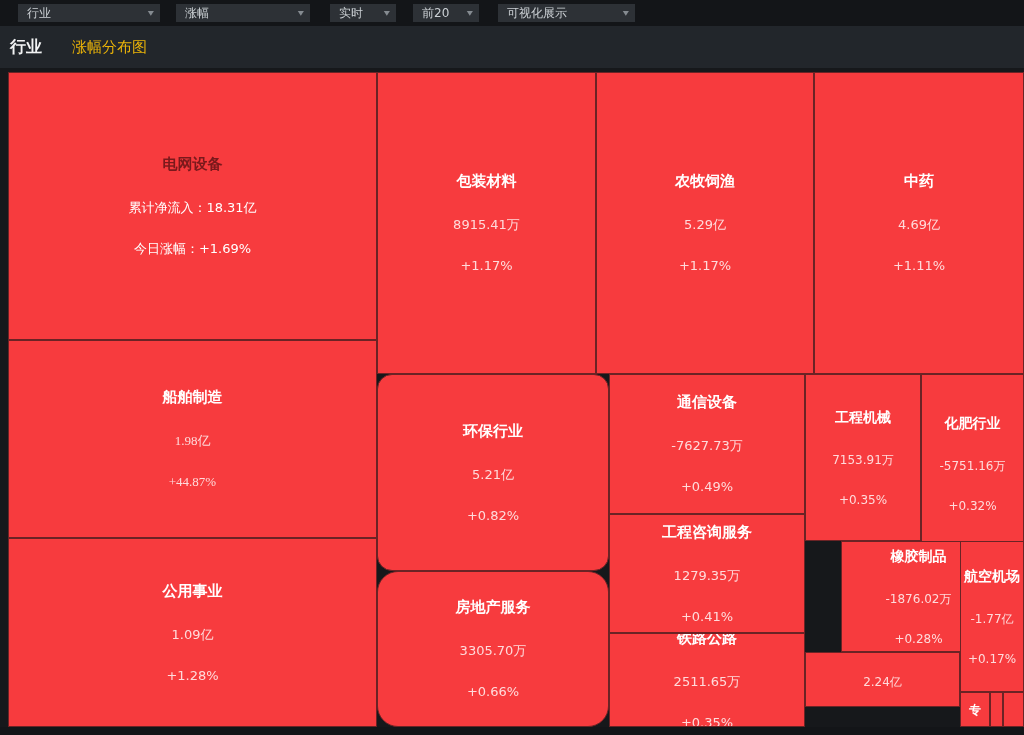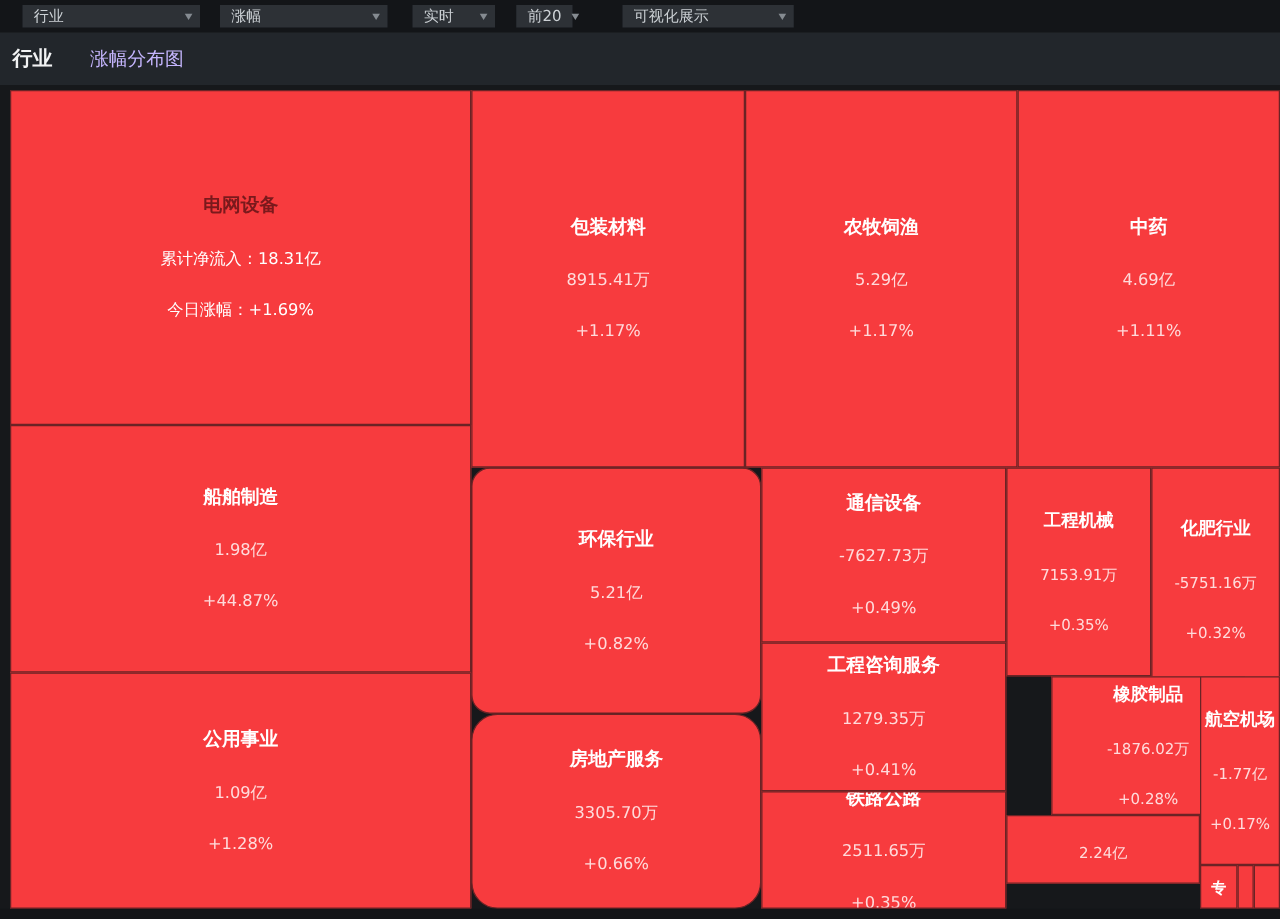--- a/index.html
+++ b/index.html
@@ -16,21 +16,21 @@
     display:flex;align-items:center;justify-content:space-between;
     padding:0 6px 0 9px;box-sizing:border-box;cursor:pointer;
   }
   .dd-label{font-size:12px;color:#ccd1d5;white-space:nowrap;}
   .dd-arrow{font-size:8px;color:#858b91;transform:scaleY(.8);margin-left:8px;}
   
   .tabbar{
     position:absolute;left:0;top:26px;width:1024px;height:42px;background:#22262b;
     display:flex;align-items:center;gap:30px;padding-left:10px;box-sizing:border-box;
   }
-  .tab{font-size:15px;color:#c4b5fd;cursor:pointer;white-space:nowrap;}
+  .tab{font-size:15px;color:#eab308;cursor:pointer;white-space:nowrap;}
   .tab.active{font-size:16px;font-weight:bold;color:#f2f3f4;}
   
   .treemap{position:absolute;left:0;top:0;width:1024px;height:735px;}
   .cell{
     position:absolute;background:#f73b3e;border:1px solid #6b2325;box-sizing:border-box;
     display:flex;flex-direction:column;align-items:center;justify-content:center;
     overflow:hidden;cursor:pointer;text-align:center;gap:22px;
   }
   .cell .t{font-size:15px;font-weight:bold;color:#ffffff;line-height:20px;margin-bottom:2px;white-space:nowrap;}
   .cell .v{font-size:13px;color:rgba(255,232,232,.92);line-height:19px;white-space:nowrap;}
@@ -58,21 +58,21 @@
     <div class="cell" style="left: 596px; top: 72px; width: 218px; height: 302px;">
       <div class="t">农牧饲渔</div>
       <div class="v">5.29亿</div>
       <div class="v">+1.17%</div>
     </div>
     <div class="cell" style="left: 814px; top: 72px; width: 210px; height: 302px;">
       <div class="t">中药</div>
       <div class="v">4.69亿</div>
       <div class="v">+1.11%</div>
     </div>
-    <div class="cell" style="left: 8px; top: 340px; width: 369px; height: 198px;">
+    <div class="cell" style="left: 8px; top: 340px; width: 369px; height: 198px; font-family: Liberation Serif, serif;">
       <div class="t">船舶制造</div>
       <div class="v">1.98亿</div>
       <div class="v">+44.87%</div>
     </div>
     <div class="cell" style="left: 377px; top: 374px; width: 232px; height: 197px; border-radius: 15px;">
       <div class="t">环保行业</div>
       <div class="v">5.21亿</div>
       <div class="v">+0.82%</div>
     </div>
     <div class="cell" style="left: 609px; top: 374px; width: 196px; height: 140px;">
@@ -138,21 +138,21 @@
     <span class="dd-arrow">▼</span>
   </div>
   <div class="dd" style="left:176px;width:134px">
     <span class="dd-label">涨幅</span>
     <span class="dd-arrow">▼</span>
   </div>
   <div class="dd" style="left:330px;width:66px">
     <span class="dd-label">实时</span>
     <span class="dd-arrow">▼</span>
   </div>
-  <div class="dd" style="left:413px;width:45px">
+  <div class="dd" style="left:413px;width:66px">
     <span class="dd-label">前20</span>
     <span class="dd-arrow">▼</span>
   </div>
   <div class="dd" style="left:498px;width:137px">
     <span class="dd-label">可视化展示</span>
     <span class="dd-arrow">▼</span>
   </div>
 </div>
 
 <div class="tabbar">

